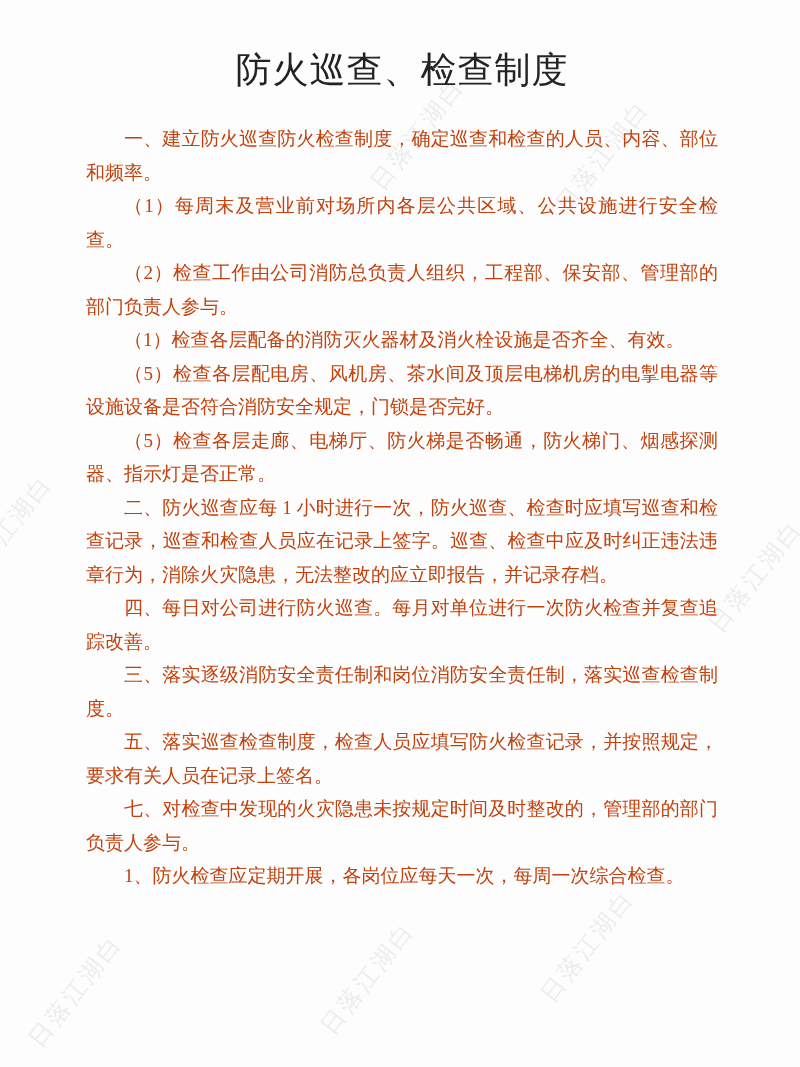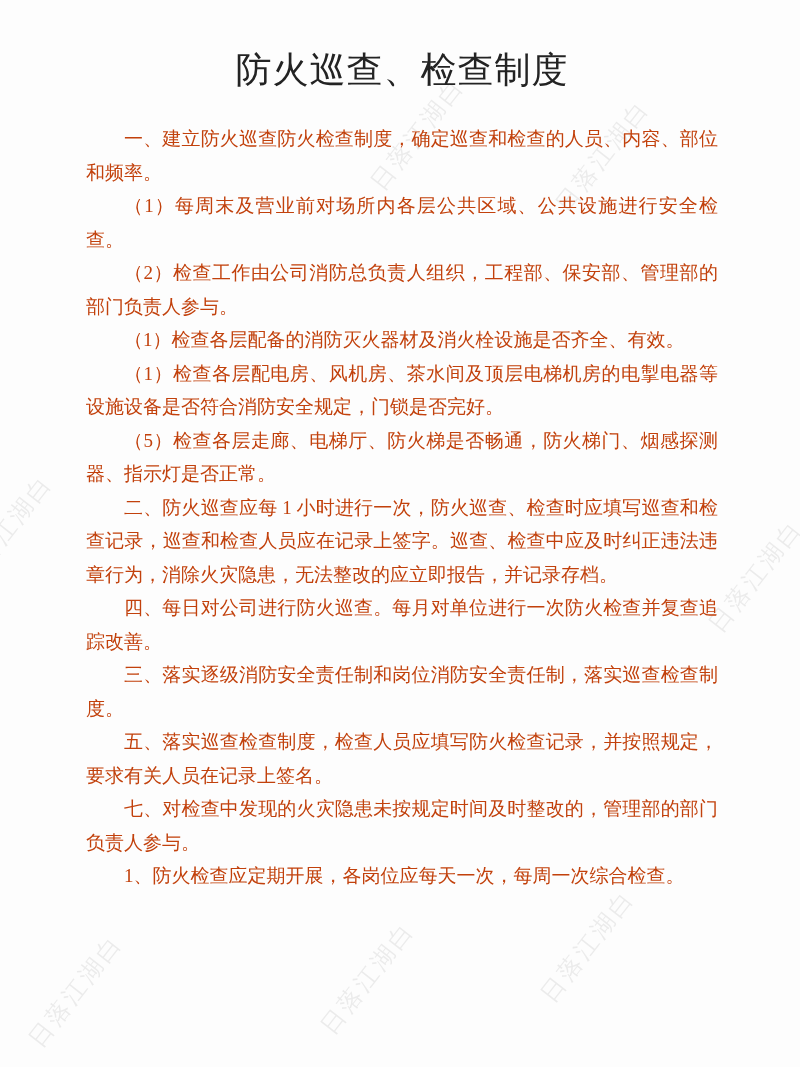--- a/index.html
+++ b/index.html
@@ -58,21 +58,21 @@
   <span class="watermark" style="left:8px;   top:975px;">日落江湖白</span>
   <span class="watermark" style="left:300px; top:962px;">日落江湖白</span>
 
   <div class="content">
     <h1 class="title">防火巡查、检查制度</h1>
 
     <p class="para">一、建立防火巡查防火检查制度，确定巡查和检查的人员、内容、部位和频率。</p>
     <p class="para">（1）每周末及营业前对场所内各层公共区域、公共设施进行安全检查。</p>
     <p class="para">（2）检查工作由公司消防总负责人组织，工程部、保安部、管理部的部门负责人参与。</p>
     <p class="para">（1）检查各层配备的消防灭火器材及消火栓设施是否齐全、有效。</p>
-    <p class="para">（1）检查各层配电房、风机房、茶水间及顶层电梯机房的电掣电器等设施设备是否符合消防安全规定，门锁是否完好。</p>
+    <p class="para">（5）检查各层配电房、风机房、茶水间及顶层电梯机房的电掣电器等设施设备是否符合消防安全规定，门锁是否完好。</p>
     <p class="para">（5）检查各层走廊、电梯厅、防火梯是否畅通，防火梯门、烟感探测器、指示灯是否正常。</p>
     <p class="para">二、防火巡查应每 1 小时进行一次，防火巡查、检查时应填写巡查和检查记录，巡查和检查人员应在记录上签字。巡查、检查中应及时纠正违法违章行为，消除火灾隐患，无法整改的应立即报告，并记录存档。</p>
     <p class="para">四、每日对公司进行防火巡查。每月对单位进行一次防火检查并复查追踪改善。</p>
     <p class="para">三、落实逐级消防安全责任制和岗位消防安全责任制，落实巡查检查制度。</p>
     <p class="para">五、落实巡查检查制度，检查人员应填写防火检查记录，并按照规定，要求有关人员在记录上签名。</p>
     <p class="para">七、对检查中发现的火灾隐患未按规定时间及时整改的，管理部的部门负责人参与。</p>
     <p class="para">1、防火检查应定期开展，各岗位应每天一次，每周一次综合检查。</p>
   </div>
 
 </div>

